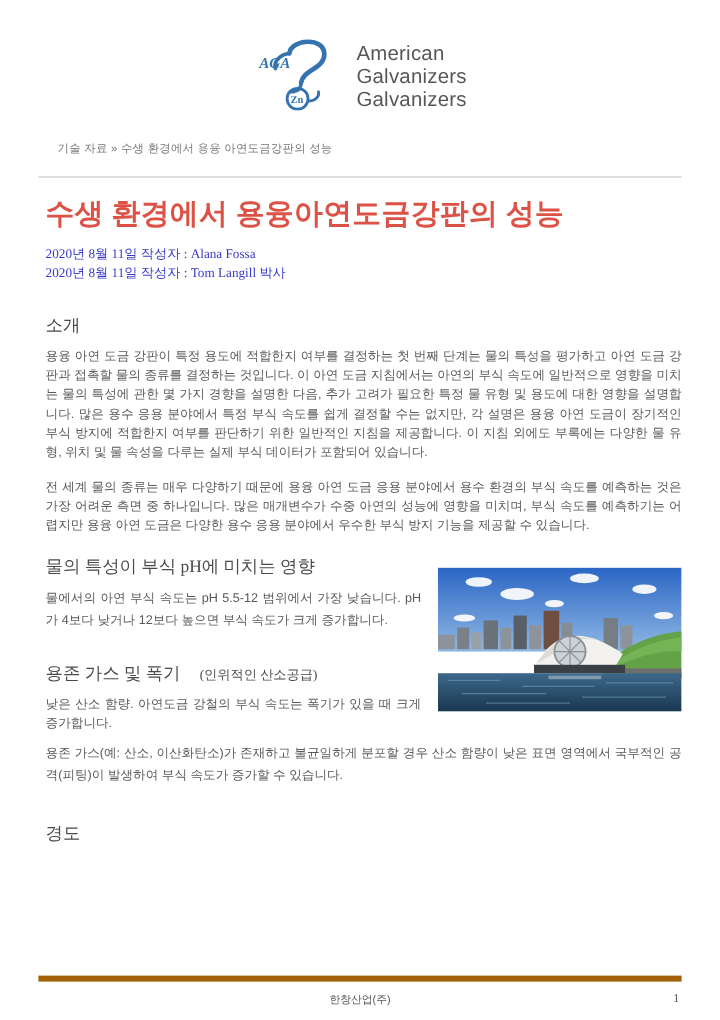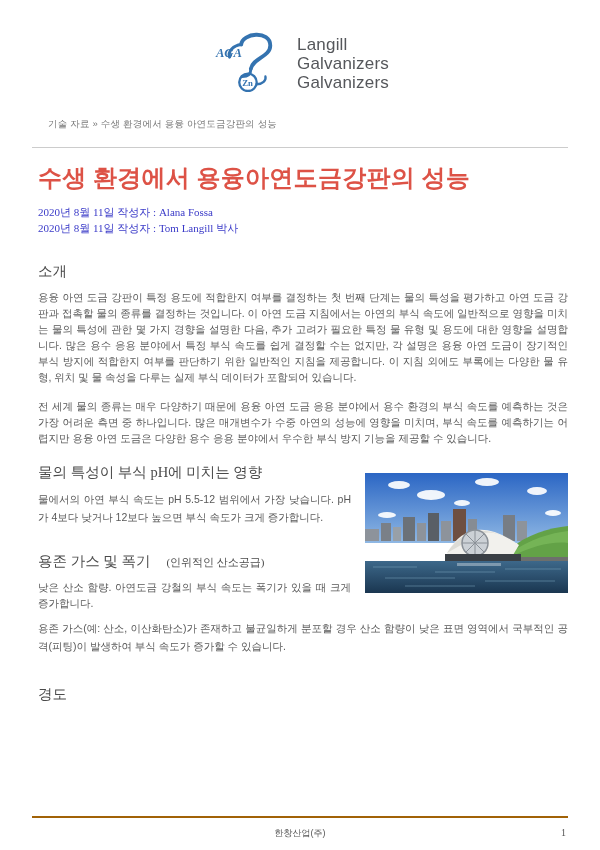--- a/index.html
+++ b/index.html
@@ -58,21 +58,21 @@
   .gas-heading { margin-top:26px; }
   .hardness-section { margin-top:30px; }
   .photo {
     float:right; width:203px; height:120px;
     margin:10px 0 10px 14px;
   }
   .photo svg { width:203px; height:120px; display:block; }
   
   .footer {
     position:absolute; left:32px; right:32px; bottom:10px;
-    border-top:2px solid #a16207; padding-top:9px;
+    border-top:5px solid #a16207; padding-top:9px;
     font-size:9px; color:#555555;
   }
   .footer .company { display:block; text-align:center; }
   .footer .page-num { position:absolute; right:2px; top:9px; font-family:"Liberation Serif",serif; font-size:10px; }
 </style>
 </head>
 <body>
 
 <div class="page">
 
@@ -82,21 +82,21 @@
         <path d="M30 17 C31 5 60 2 60 18 C60 30 42 31 40 42" fill="none" stroke="#3473b0" stroke-width="4" stroke-linecap="round"></path>
         <path d="M30 17 C22 18 16 24 18 30" fill="none" stroke="#3473b0" stroke-width="3.2" stroke-linecap="round"></path>
         <path d="M40 42 C40 48 36 50 31 50" fill="none" stroke="#3473b0" stroke-width="3" stroke-linecap="round"></path>
         <circle cx="37" cy="56" r="9" fill="none" stroke="#3473b0" stroke-width="2.4"></circle>
         <path d="M46 58 C52 58 56 54 55 50" fill="none" stroke="#3473b0" stroke-width="2.4" stroke-linecap="round"></path>
         <text x="4" y="30" font-family="Liberation Serif, serif" font-style="italic" font-weight="bold" font-size="13" fill="#3473b0">AGA</text>
         <text x="31" y="60" font-family="Liberation Serif, serif" font-weight="bold" font-size="9" fill="#3473b0">Zn</text>
       </svg>
     </div>
     <div class="org-name">
-      <div>Langill</div>
+      <div>American</div>
       <div>Galvanizers</div>
       <div>Galvanizers</div>
     </div>
   </div>
 
   <div class="breadcrumb">기술 자료 » 수생 환경에서 용융 아연도금강판의 성능</div>
   <hr class="divider">
 
   <div class="content">
     <h1 class="title">수생 환경에서 용융아연도금강판의 성능</h1>

